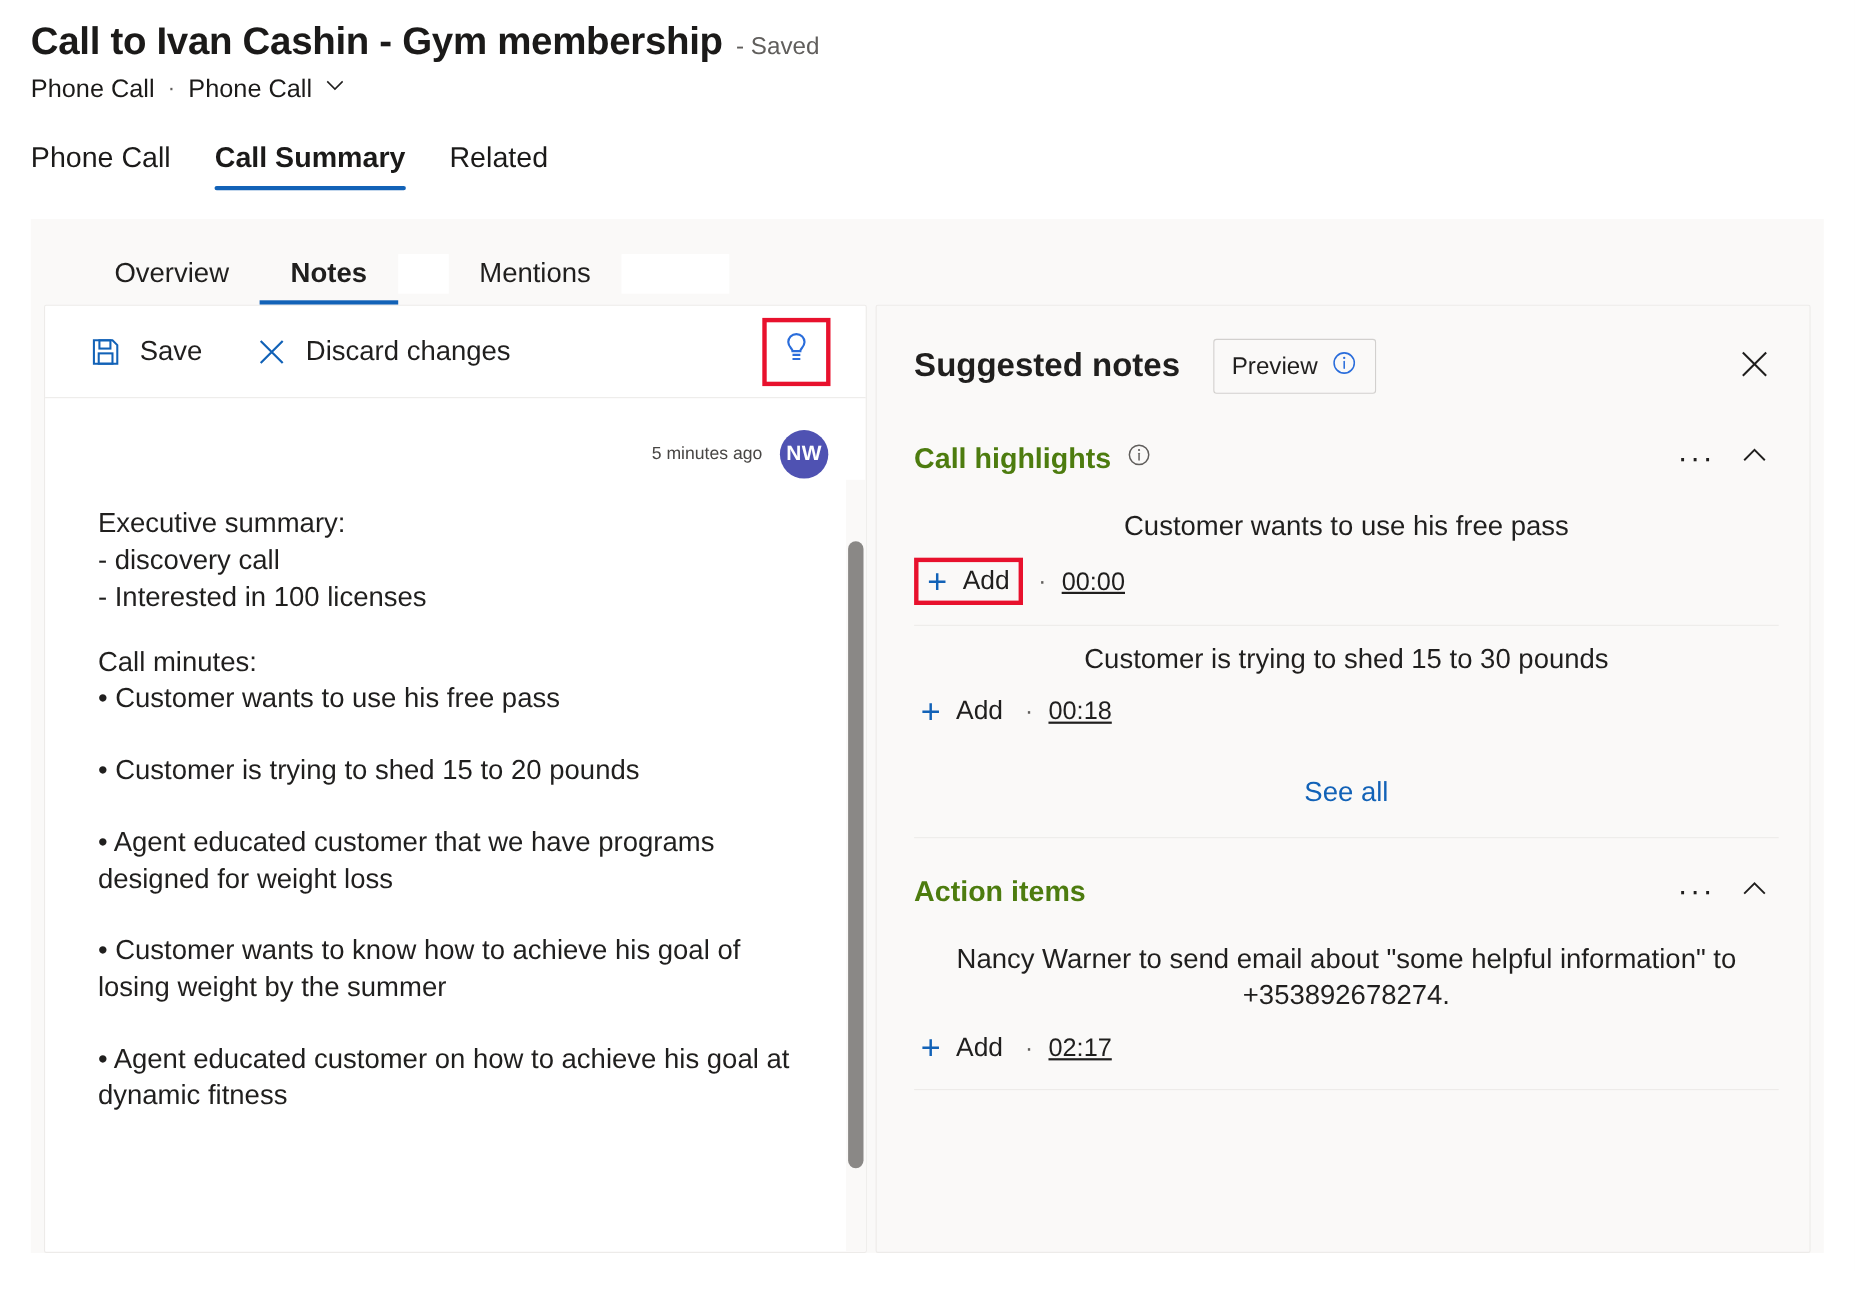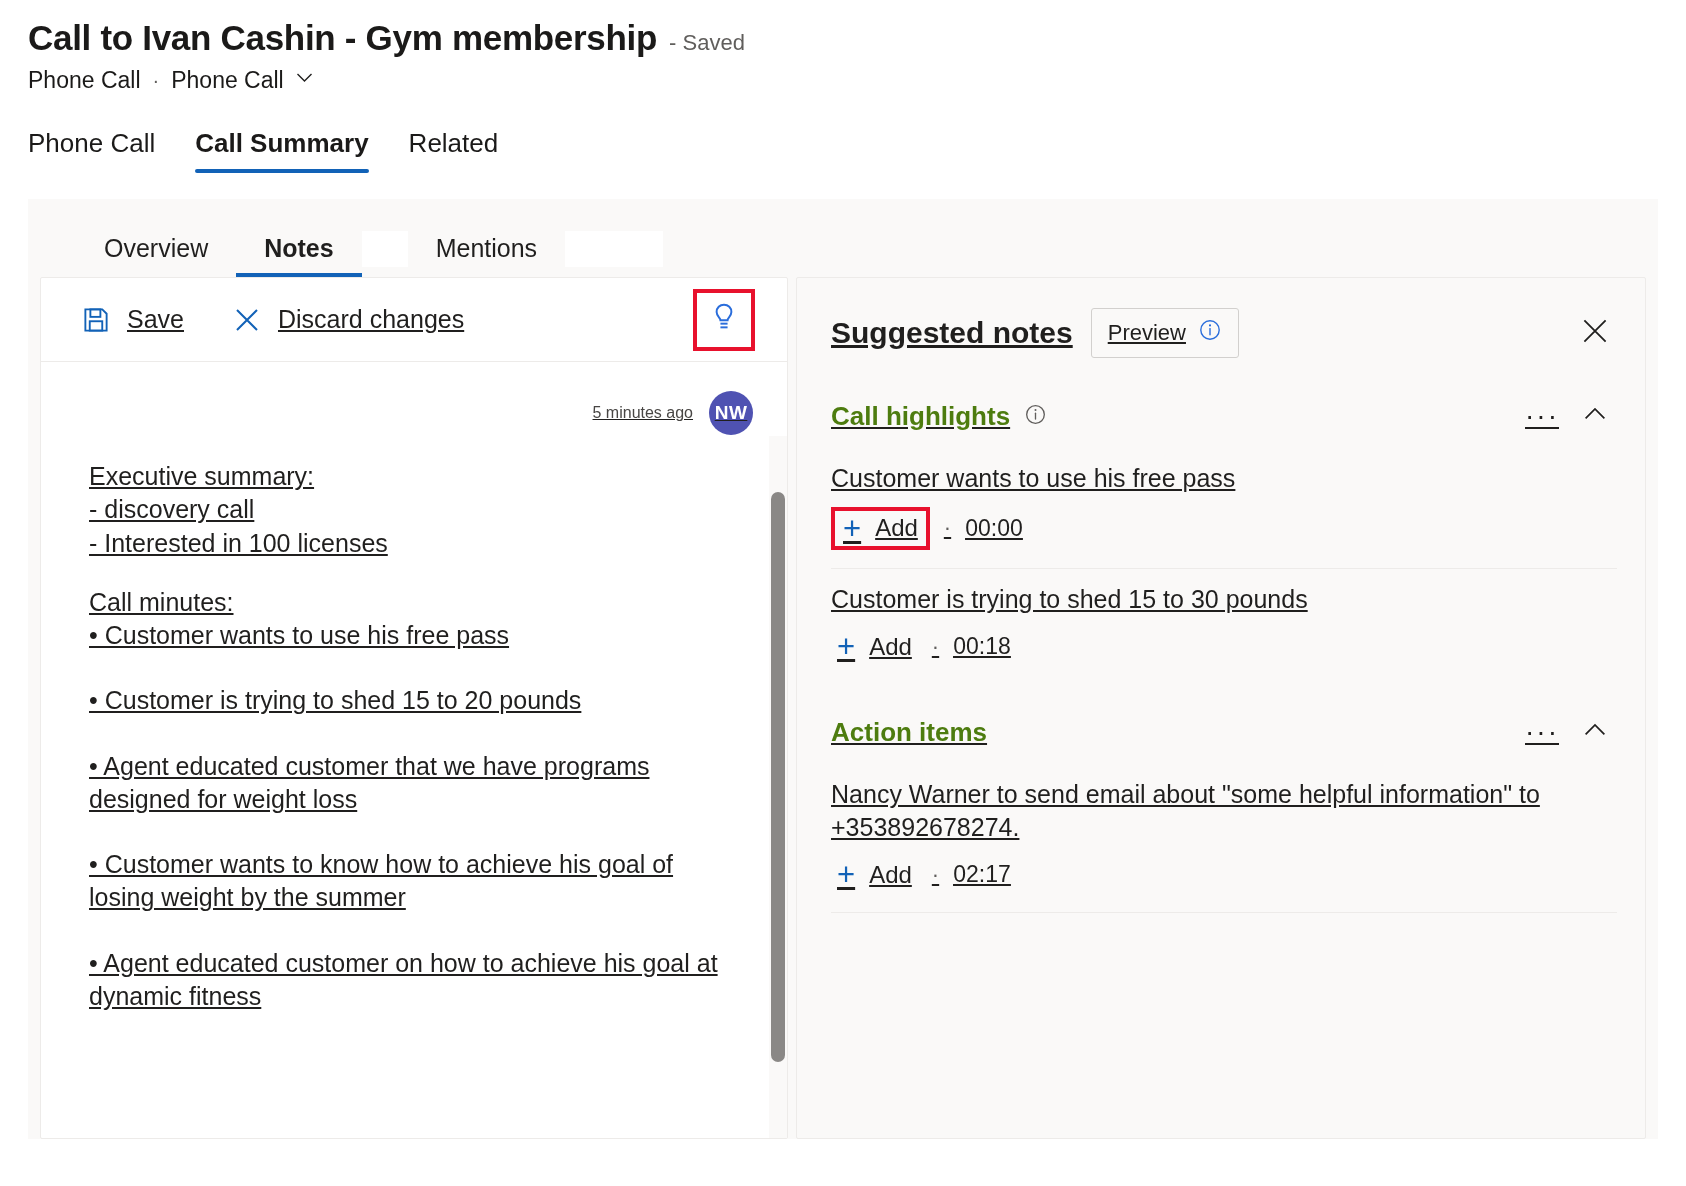--- a/index.html
+++ b/index.html
@@ -83,21 +83,20 @@
   .white-block-r {
     width: 98px; height: 36px; background: #ffffff;
     margin-bottom: 10px;
   }
 
   
   .split {
     display: flex; align-items: stretch;
     height: 862px;
     padding: 0 12px 0 12px;
-    text-decoration: underline;
   }
 
   
   .notes-card {
     width: 852px; background: #ffffff;
     border: 1px solid #edebe9;
     border-radius: 2px;
     display: flex; flex-direction: column;
     position: relative;
   }
@@ -163,40 +162,40 @@
   }
   .sugg-header {
     display: flex; align-items: center;
     padding: 30px 28px 22px 34px; gap: 18px;
   }
   .sugg-title { font-size: 30px; font-weight: 600; color: #201f1e; white-space: nowrap; }
   .preview-badge {
     display: inline-flex; align-items: center; gap: 12px;
     border: 1px solid #d2d0ce; border-radius: 3px;
     padding: 9px 16px; font-size: 22px; color: #201f1e;
-    background: #faf9f8; cursor: pointer; white-space: nowrap;
+    background: #faf9f8; cursor: pointer; white-space: nowrap; margin-left: 12px;
   }
   .sugg-header .spacer { flex: 1 1 auto; }
   .icon-btn {
     width: 44px; height: 44px; display: flex;
     align-items: center; justify-content: center; cursor: pointer;
   }
 
   .section { padding: 0 28px 0 34px; }
   .section-head {
     display: flex; align-items: center; gap: 14px;
     padding: 14px 0 10px 0;
   }
   .section-title { font-size: 26px; font-weight: 600; color: #4d7c0f; white-space: nowrap; }
   .section-head .spacer { flex: 1 1 auto; }
   .dots { font-size: 28px; color: #201f1e; letter-spacing: 2px; cursor: pointer; line-height: 1; }
 
   .sugg-item { padding: 14px 0 18px 0; border-bottom: 1px solid #edebe9; }
   .sugg-item.nb { border-bottom: none; }
-  .sugg-text { font-size: 25px; line-height: 1.3; color: #201f1e; }
+  .sugg-text { font-size: 25px; line-height: 1.3; color: #201f1e; text-align: center; }
   .item-actions {
     display: flex; align-items: center; gap: 0; margin-top: 12px;
   }
   .add-btn {
     display: inline-flex; align-items: center; gap: 14px;
     font-size: 24px; color: #201f1e; cursor: pointer; padding: 4px 6px;
     white-space: nowrap;
   }
   .add-btn .plus { color: #1262b7; font-size: 31px; line-height: 1; font-weight: 300; }
   .add-box { border: 4px solid #e8112d; padding: 2px 8px; }
@@ -370,20 +369,23 @@
           <div class="item-actions">
             <span class="add-btn">
               <span class="plus">+</span>
               <span>Add</span>
             </span>
             <span class="sep-dot">·</span>
             <span class="timecode">00:18</span>
           </div>
         </div>
 
+        <div class="see-all-row">
+          <span class="see-all">See all</span>
+        </div>
       </div>
 
       <div class="section">
         <div class="section-head" style="padding-top:26px">
           <span class="section-title">Action items</span>
           <span class="spacer"></span>
           <span class="dots">···</span>
           <span class="icon-btn">
             <span>
               <svg width="30" height="30" viewBox="0 0 24 24" fill="none" stroke="#201f1e" stroke-width="1.4">

